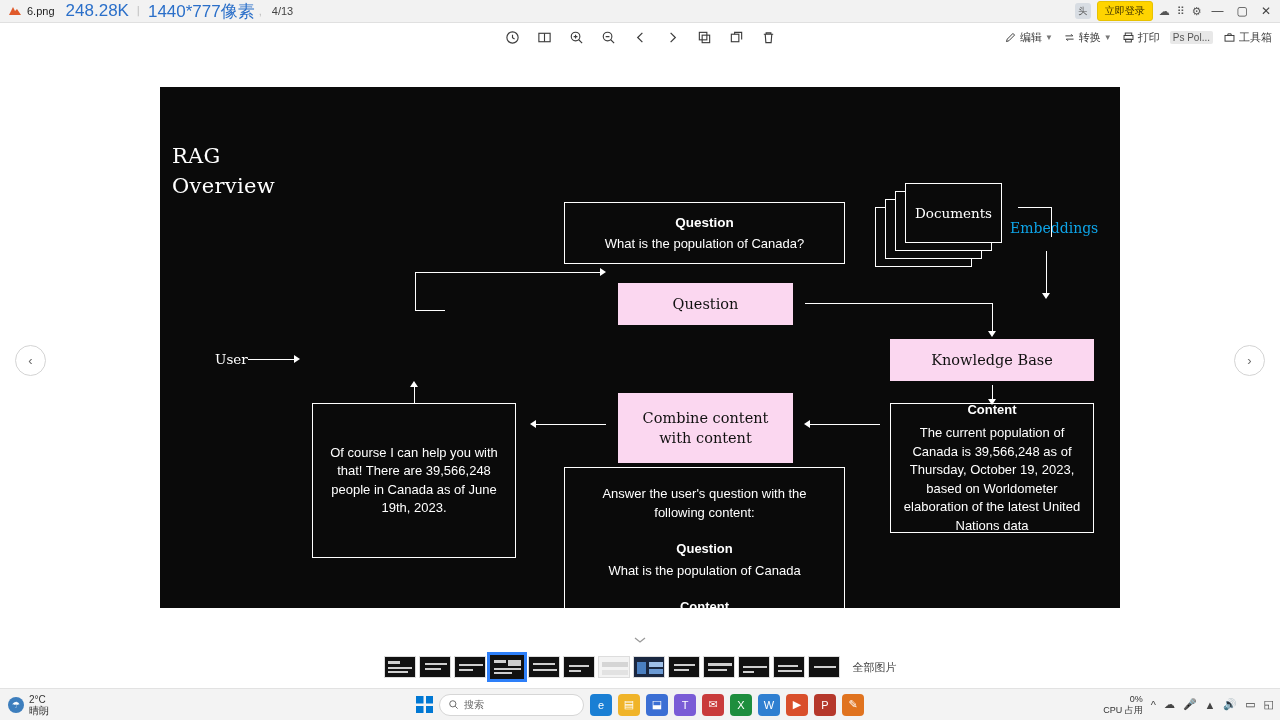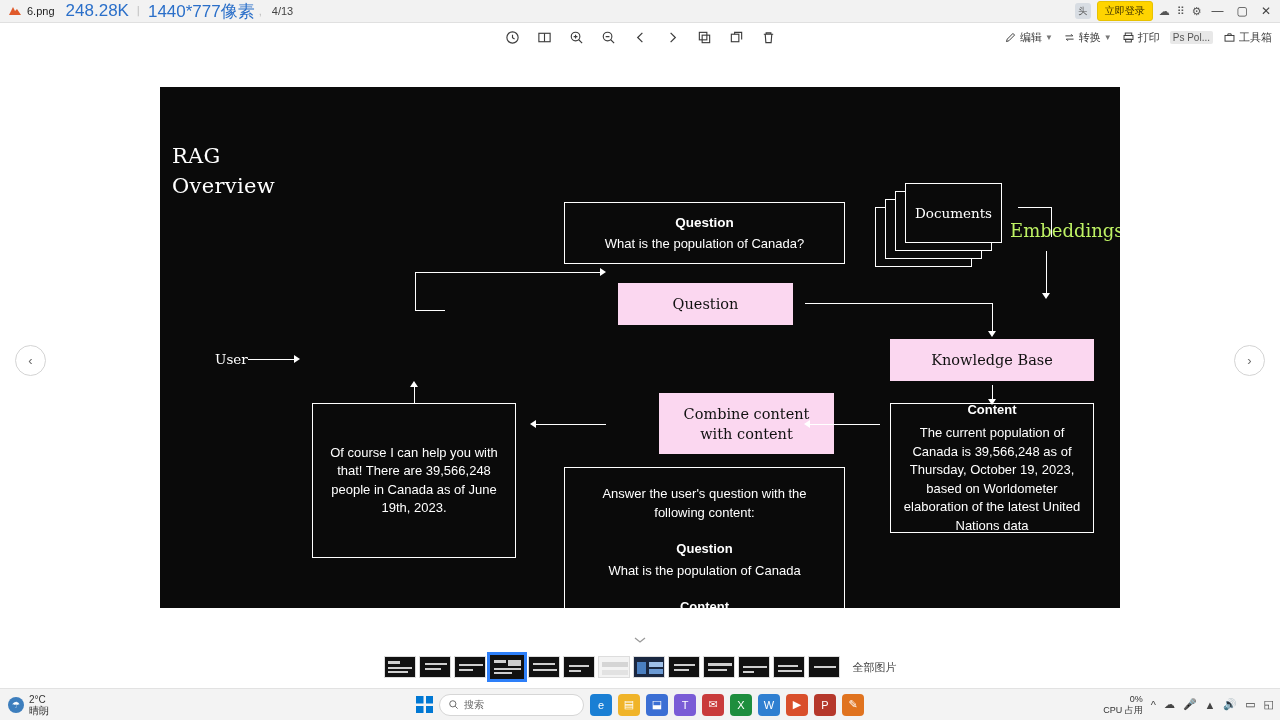--- a/index.html
+++ b/index.html
@@ -119,33 +119,33 @@
   }
   .docstack .s1 { left: 0px;  top: 30px; }
   .docstack .s2 { left: 10px; top: 22px; }
   .docstack .s3 { left: 20px; top: 14px; }
   .docstack .s4 {
     left: 30px; top: 6px; display:flex; align-items:center; justify-content:center;
     color: #fff; font-family: "DejaVu Serif", serif; font-size: 13.5px;
   }
 
   .lbl-embeddings {
-    position: absolute; left: 850px; top: 133px; color: #bef264;
-    font-family: "DejaVu Serif", serif; font-size: 18px;
+    position: absolute; left: 850px; top: 133px; color: #0ea5e9;
+    font-family: "DejaVu Serif", serif; font-size: 14px;
   }
 
   
   #q-pink { left: 458px; top: 196px; width: 175px; height: 42px; font-size: 14.5px; }
 
   
   #chat-completion { left: 152px; top: 252px; width: 204px; height: 42px; font-size: 14.5px; }
   
   #knowledge-base { left: 730px; top: 252px; width: 204px; height: 42px; font-size: 14.5px; }
   
-  #combine { left: 458px; top: 306px; width: 175px; height: 61px; font-size: 14.5px; line-height: 20px; margin-left: 41px; }
+  #combine { left: 458px; top: 306px; width: 175px; height: 70px; font-size: 14.5px; line-height: 20px; }
 
   .lbl-user {
     position: absolute; left: 55px; top: 264px; color: #fff;
     font-family: "DejaVu Serif", serif; font-size: 13.5px;
   }
 
   
   #answer {
     left: 152px; top: 316px; width: 204px; height: 155px;
     font-size: 13px; line-height: 18.5px; padding: 6px 10px;

